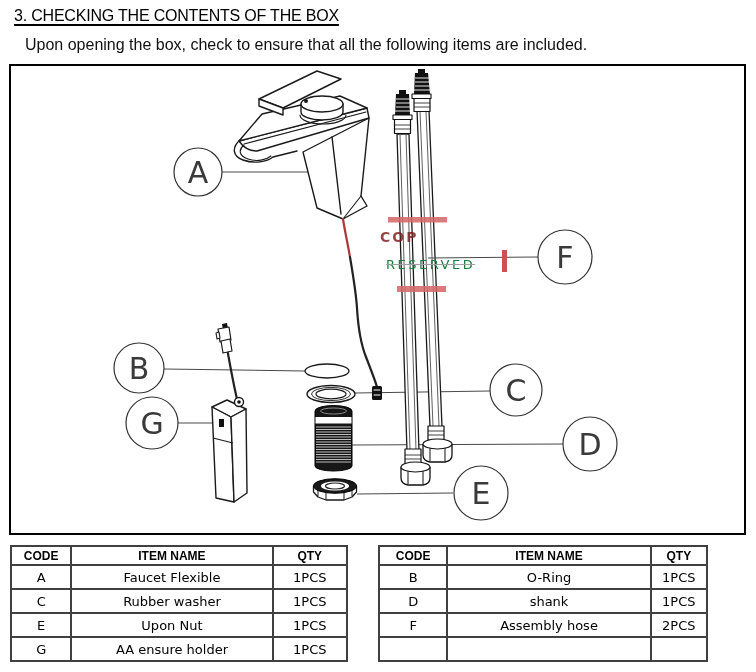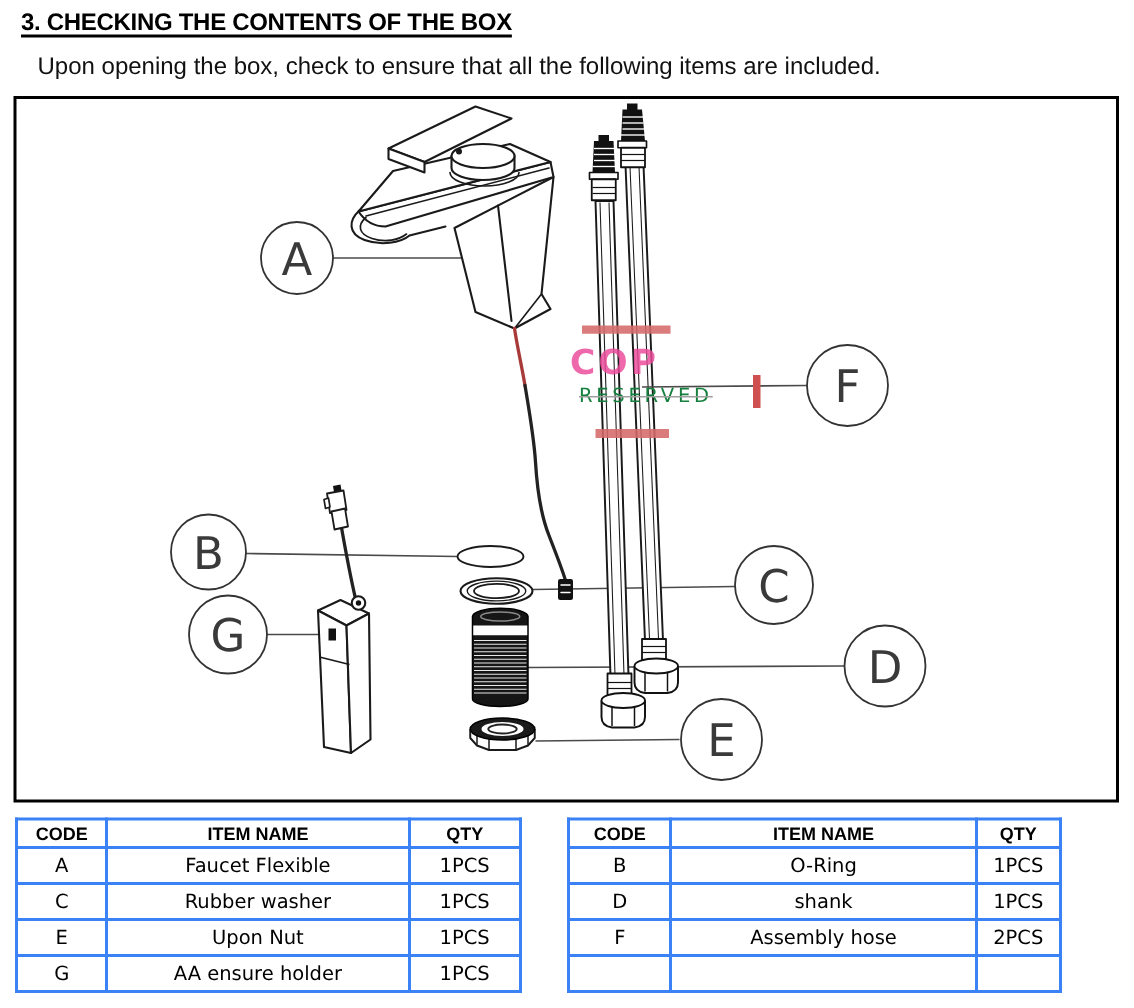--- a/index.html
+++ b/index.html
@@ -1,38 +1,38 @@
 <!DOCTYPE html>
 <html><head>
 <meta charset="utf-8">
 <style>
   html,body{margin:0;padding:0;background:#fff;}
   body{width:756px;height:672px;position:relative;overflow:hidden;
        font-family:"Liberation Sans","DejaVu Sans",sans-serif;color:#000;}
 
   .title{position:absolute;left:14px;top:7px;margin:0;
-         font-size:16px;font-weight:bold;letter-spacing:-0.2px;
+         font-size:16px;font-weight:normal;letter-spacing:-0.2px;
          text-decoration:underline;text-decoration-thickness:2px;text-underline-offset:3px;
          color:#000;white-space:nowrap;}
   .intro{position:absolute;left:25px;top:36px;margin:0;font-size:16px;color:#111;white-space:nowrap;}
 
   .diagram-frame{position:absolute;left:9px;top:64px;width:733px;height:467px;
                  border:2px solid #000;background:#fff;box-sizing:content-box;}
 
   svg.art{position:absolute;left:0;top:0;width:756px;height:672px;pointer-events:none;}
 
   .wm-cop{position:absolute;left:380px;top:229px;
-          font-family:"DejaVu Sans",sans-serif;font-weight:bold;font-size:23px;
-          color:#ec4899;opacity:.82;letter-spacing:2px;}
+          font-family:"DejaVu Sans",sans-serif;font-weight:bold;font-size:14px;
+          color:#7f1d1d;opacity:.82;letter-spacing:2px;}
   .wm-res{position:absolute;left:386px;top:257px;
           font-family:"DejaVu Sans",sans-serif;font-size:13px;color:#15803d;
           letter-spacing:2.5px;text-decoration:line-through;text-decoration-color:#9f9f9f;}
 
   table.tbl{position:absolute;border-collapse:collapse;background:#fff;table-layout:fixed;}
-  .tbl th,.tbl td{border:2px solid #3b82f6;text-align:center;vertical-align:middle;padding:0;overflow:hidden;}
+  .tbl th,.tbl td{border:2px solid #404040;text-align:center;vertical-align:middle;padding:0;overflow:hidden;}
   .tbl th{height:17px;font-size:12px;font-weight:bold;font-family:"Liberation Sans",sans-serif;}
   .tbl td{height:22px;font-size:13px;font-family:"DejaVu Sans",sans-serif;}
   .tbl-left{left:10px;top:545px;width:338px;}
   .tbl-right{left:378px;top:545px;width:330px;}
   .tbl-left .c-code{width:58px;} .tbl-left .c-item{width:198px;} .tbl-left .c-qty{width:72px;}
   .tbl-right .c-code{width:66px;} .tbl-right .c-item{width:200px;} .tbl-right .c-qty{width:54px;}
 
   .lbl-letter{font-family:"DejaVu Sans",sans-serif;font-size:30px;fill:#3a3a3a;font-weight:400;}
 </style>
 </head>

